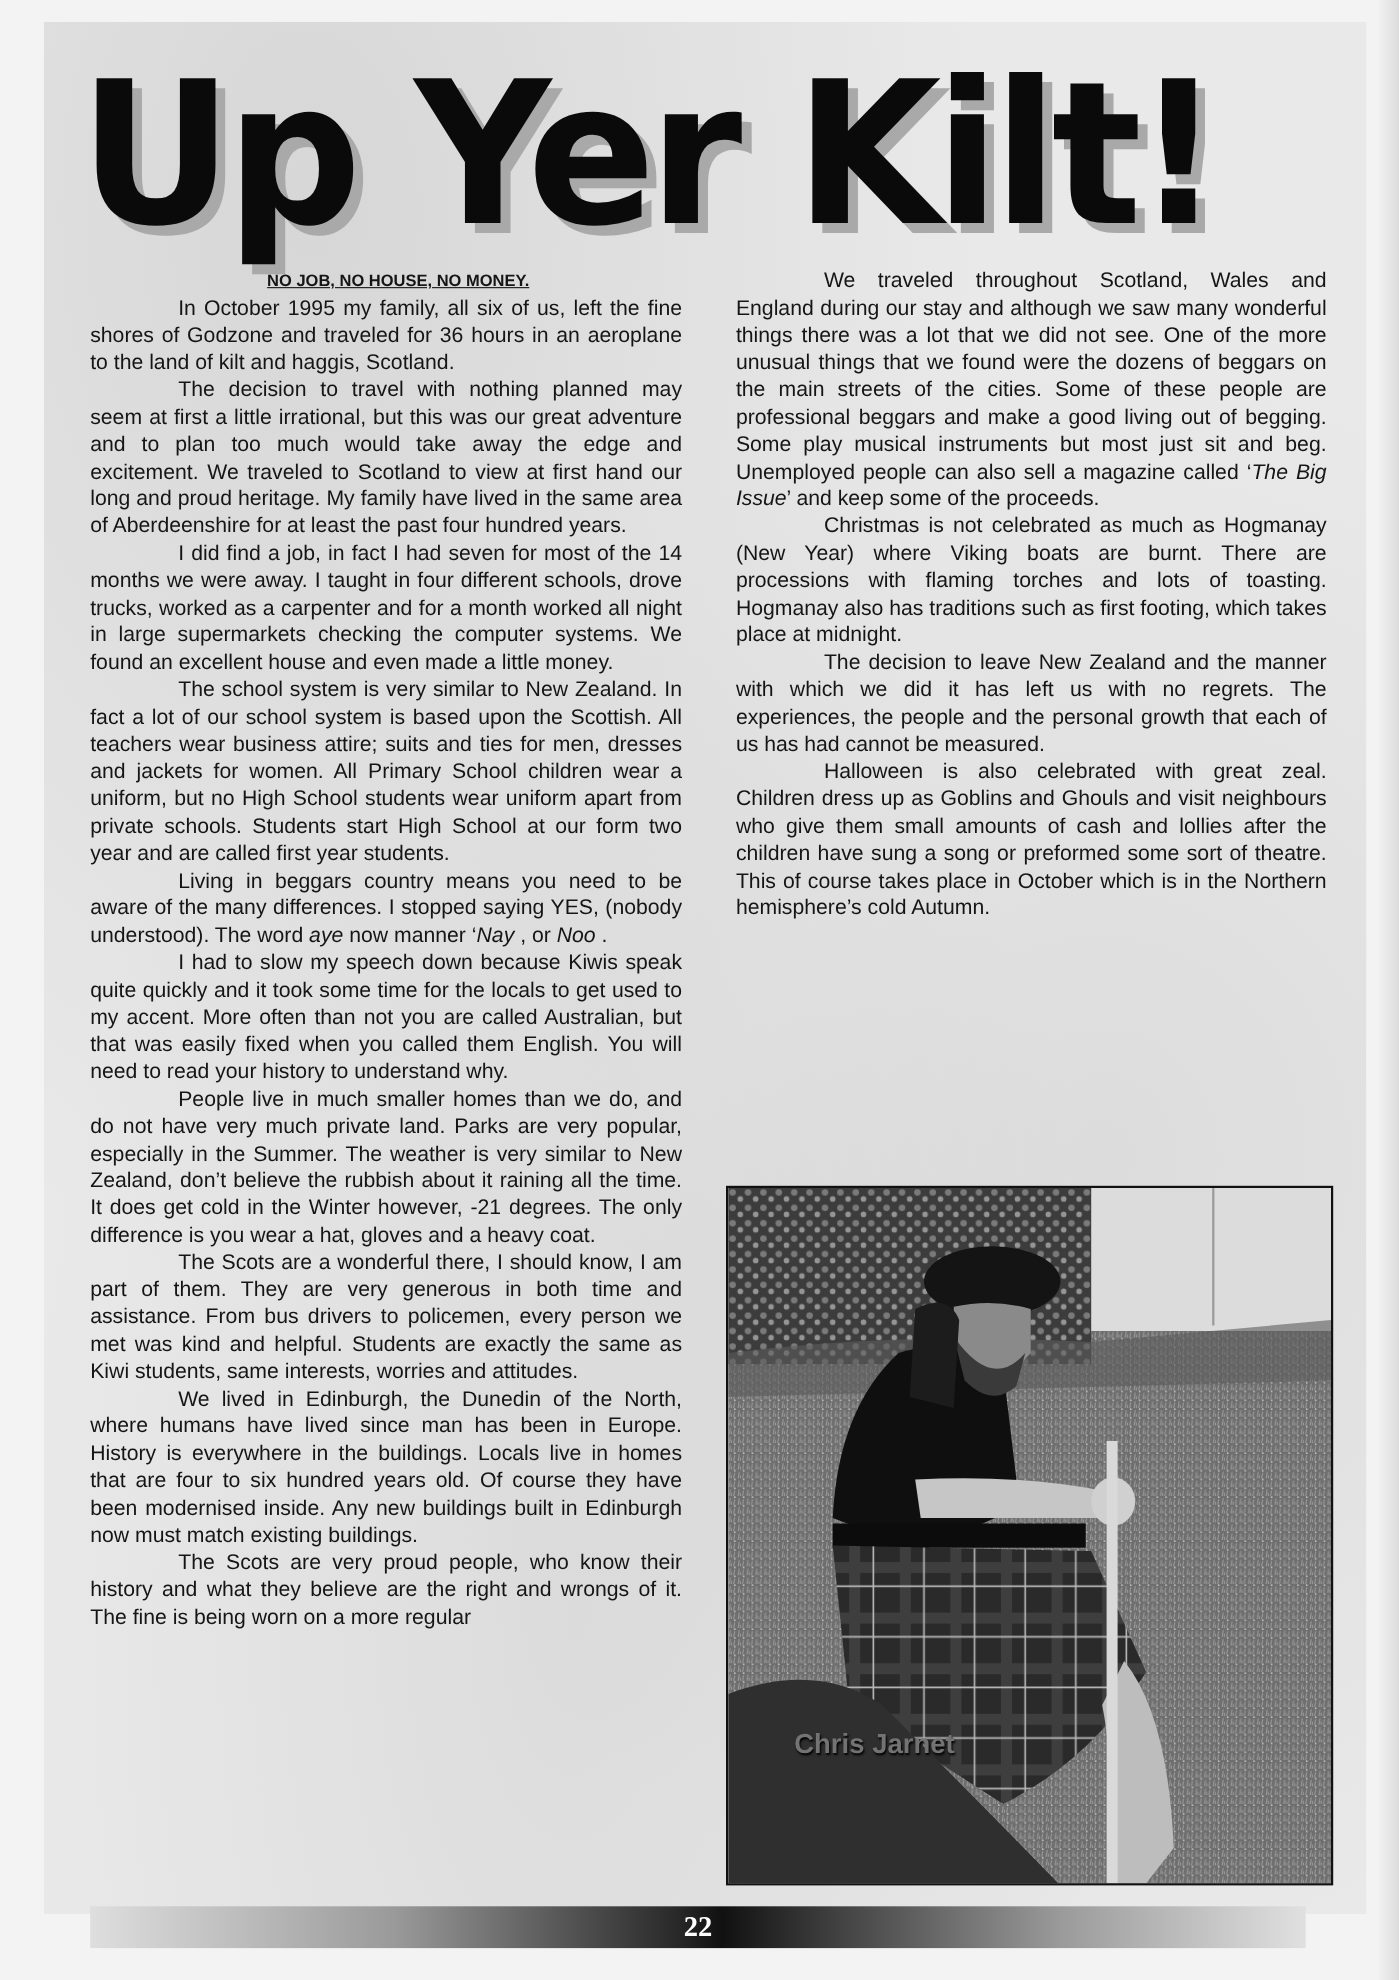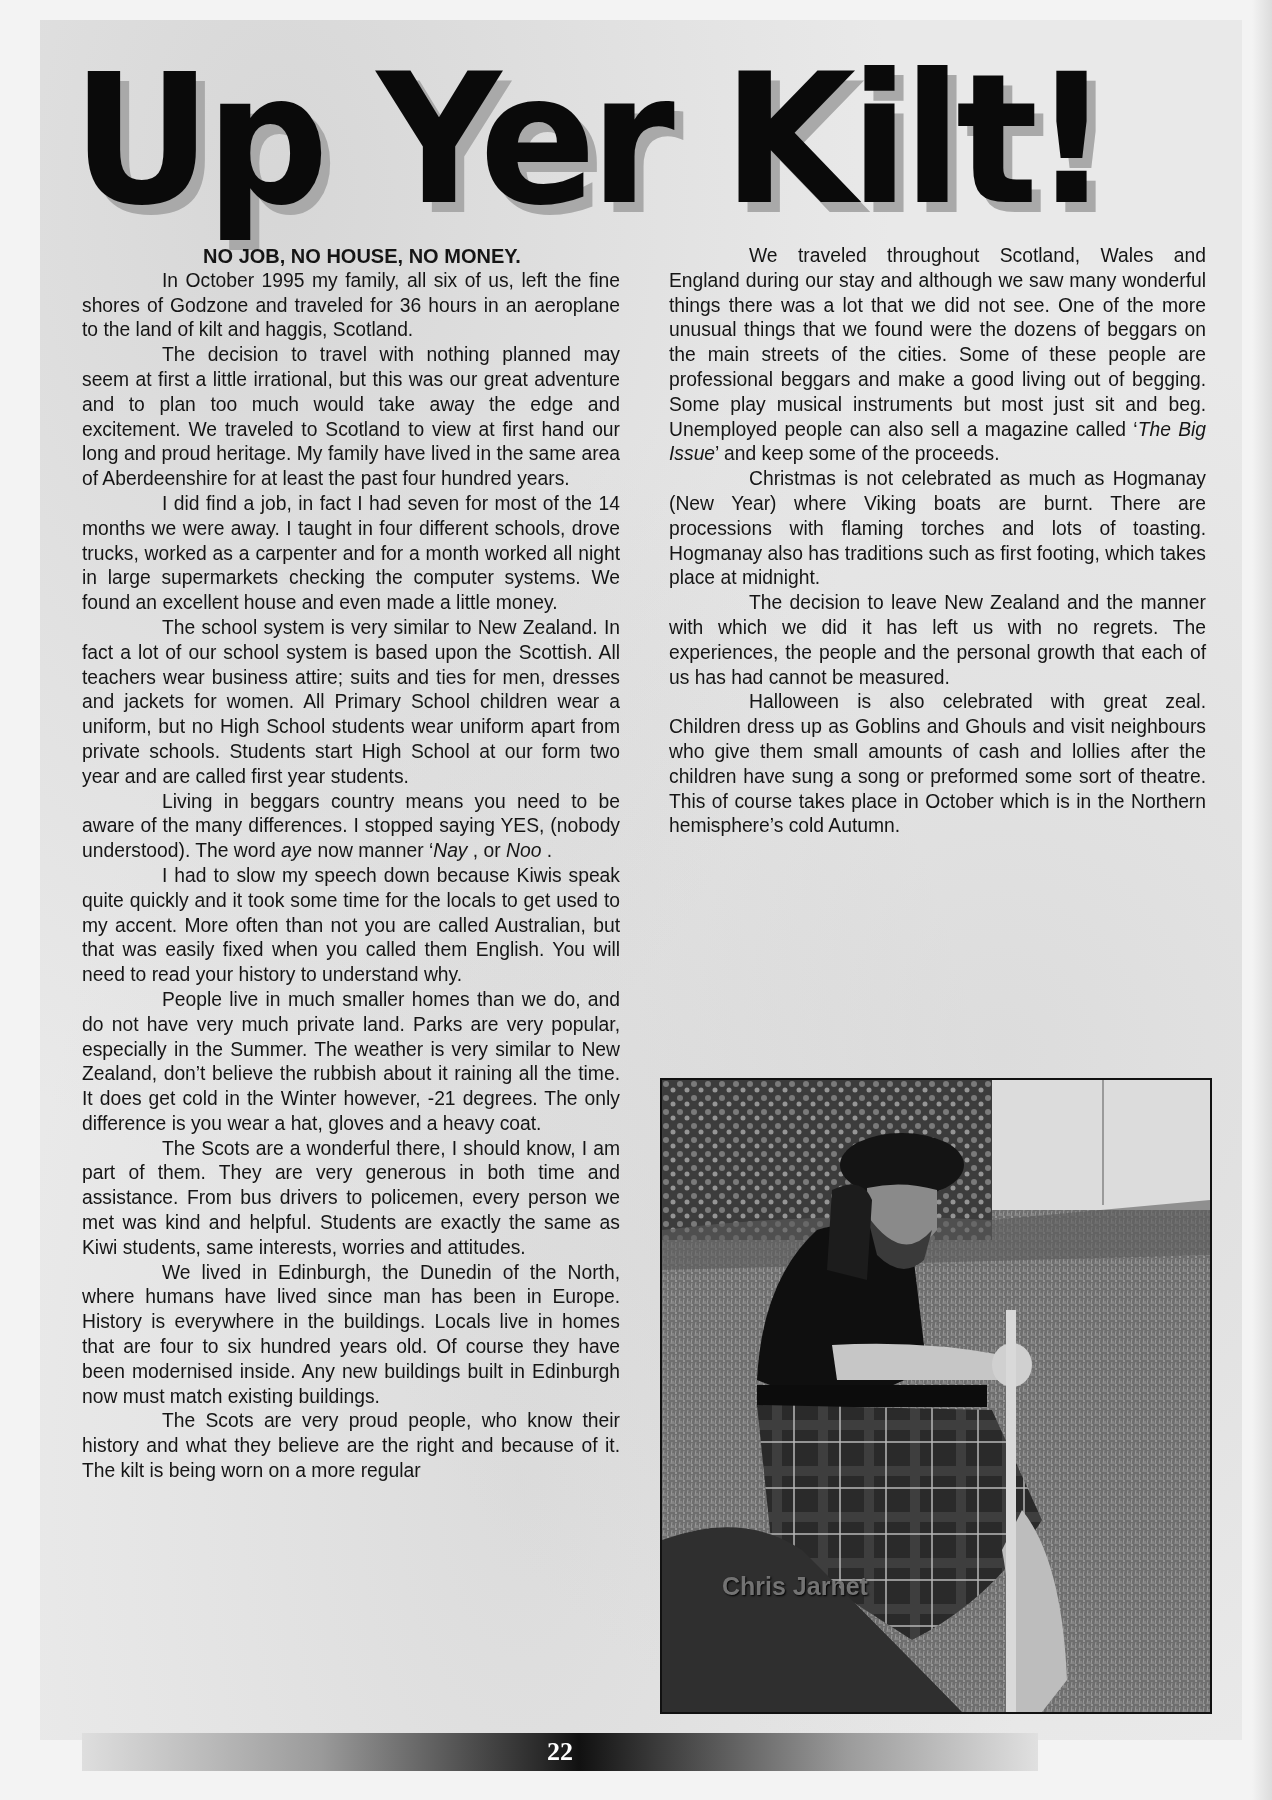--- a/index.html
+++ b/index.html
@@ -34,39 +34,39 @@
   }
   .col {
     position: absolute; font-size: 19.3px; line-height: 24.8px;
     text-align: justify;
   }
   .col-left { left: 82px; top: 244px; width: 538px; }
   .col-right { left: 669px; top: 244px; width: 537px; }
   .col p { margin: 0; }
   .col p.indent { text-indent: 80px; }
   .heading {
-    font-weight: bold; font-size: 20px; text-align: center;
-    margin: 0; padding-left: 22px;
+    font-weight: bold; font-size: 15px; text-align: center;
+    margin: 0; padding-left: 22px; text-decoration: underline;
   }
   .col em { font-style: italic; }
   .photo {
     position: absolute; left: 660px; top: 1078px; width: 548px; height: 632px;
     border: 2px solid #111;
     overflow: hidden;
     background:
       linear-gradient(180deg, rgba(0,0,0,0) 0%, rgba(0,0,0,0) 100%);
   }
   .photo svg { display: block; }
   .caption {
     position: absolute; left: 722px; top: 1572px;
     color: #737373; font-weight: bold; font-size: 25px;
     text-shadow: 1px 1px 2px #000;
   }
   .footer-bar {
-    position: absolute; left: 82px; top: 1733px; width: 956px; height: 38px;
+    position: absolute; left: 82px; top: 1733px; width: 1105px; height: 38px;
     background: linear-gradient(to right, #dedede 0%, #9a9a9a 25%, #2a2a2a 48%, #111 52%, #3a3a3a 60%, #9b9b9b 80%, #e0e0e0 100%);
   }
   .page-number {
     position: absolute; left: 0; top: 0; width: 100%; height: 38px;
     text-align: center; line-height: 38px;
     font-family: "Liberation Serif", serif; font-weight: bold; font-size: 26px;
     color: #ffffff;
   }
 </style>
 </head>
@@ -81,21 +81,21 @@
   <p class="heading">NO JOB, NO HOUSE, NO MONEY.</p>
   <p class="indent">In October 1995 my family, all six of us, left the fine shores of Godzone and traveled for 36 hours in an aeroplane to the land of kilt and haggis, Scotland.</p>
   <p class="indent">The decision to travel with nothing planned may seem at first a little irrational, but this was our great adventure and to plan too much would take away the edge and excitement. We traveled to Scotland to view at first hand our long and proud heritage. My family have lived in the same area of Aberdeenshire for at least the past four hundred years.</p>
   <p class="indent">I did find a job, in fact I had seven for most of the 14 months we were away. I taught in four different schools, drove trucks, worked as a carpenter and for a month worked all night in large supermarkets checking the computer systems. We found an excellent house and even made a little money.</p>
   <p class="indent">The school system is very similar to New Zealand. In fact a lot of our school system is based upon the Scottish. All teachers wear business attire; suits and ties for men, dresses and jackets for women. All Primary School children wear a uniform, but no High School students wear uniform apart from private schools. Students start High School at our form two year and are called first year students.</p>
   <p class="indent"><span>Living in beggars country means you need to be aware of the many differences. I stopped saying YES, (nobody understood). The word </span><em>aye</em><span> now manner ‘</span><em>Nay</em><span> , or </span><em>Noo</em><span> .</span></p>
   <p class="indent">I had to slow my speech down because Kiwis speak quite quickly and it took some time for the locals to get used to my accent. More often than not you are called Australian, but that was easily fixed when you called them English. You will need to read your history to understand why.</p>
   <p class="indent">People live in much smaller homes than we do, and do not have very much private land. Parks are very popular, especially in the Summer. The weather is very similar to New Zealand, don’t believe the rubbish about it raining all the time. It does get cold in the Winter however, -21 degrees. The only difference is you wear a hat, gloves and a heavy coat.</p>
   <p class="indent">The Scots are a wonderful there, I should know, I am part of them. They are very generous in both time and assistance. From bus drivers to policemen, every person we met was kind and helpful. Students are exactly the same as Kiwi students, same interests, worries and attitudes.</p>
   <p class="indent">We lived in Edinburgh, the Dunedin of the North, where humans have lived since man has been in Europe. History is everywhere in the buildings. Locals live in homes that are four to six hundred years old. Of course they have been modernised inside. Any new buildings built in Edinburgh now must match existing buildings.</p>
-  <p class="indent">The Scots are very proud people, who know their history and what they believe are the right and because of it. The kilt is being worn on a more regular</p>
+  <p class="indent">The Scots are very proud people, who know their history and what they believe are the right and wrongs of it. The fine is being worn on a more regular</p>
 </div>
 
 <div class="col col-right">
   <p class="indent"><span>We traveled throughout Scotland, Wales and England during our stay and although we saw many wonderful things there was a lot that we did not see. One of the more unusual things that we found were the dozens of beggars on the main streets of the cities. Some of these people are professional beggars and make a good living out of begging. Some play musical instruments but most just sit and beg. Unemployed people can also sell a magazine called ‘</span><em>The Big Issue</em><span>’ and keep some of the proceeds.</span></p>
   <p class="indent">Christmas is not celebrated as much as Hogmanay (New Year) where Viking boats are burnt. There are processions with flaming torches and lots of toasting. Hogmanay also has traditions such as first footing, which takes place at midnight.</p>
   <p class="indent">The decision to leave New Zealand and the manner with which we did it has left us with no regrets. The experiences, the people and the personal growth that each of us has had cannot be measured.</p>
   <p class="indent">Halloween is also celebrated with great zeal. Children dress up as Goblins and Ghouls and visit neighbours who give them small amounts of cash and lollies after the children have sung a song or preformed some sort of theatre. This of course takes place in October which is in the Northern hemisphere’s cold Autumn.</p>
 </div>
 
 <div class="photo">

